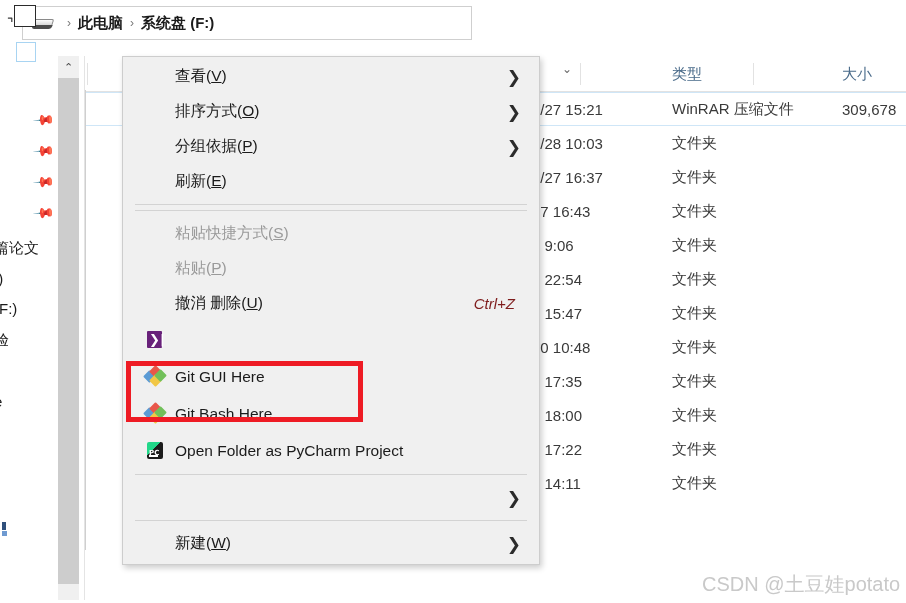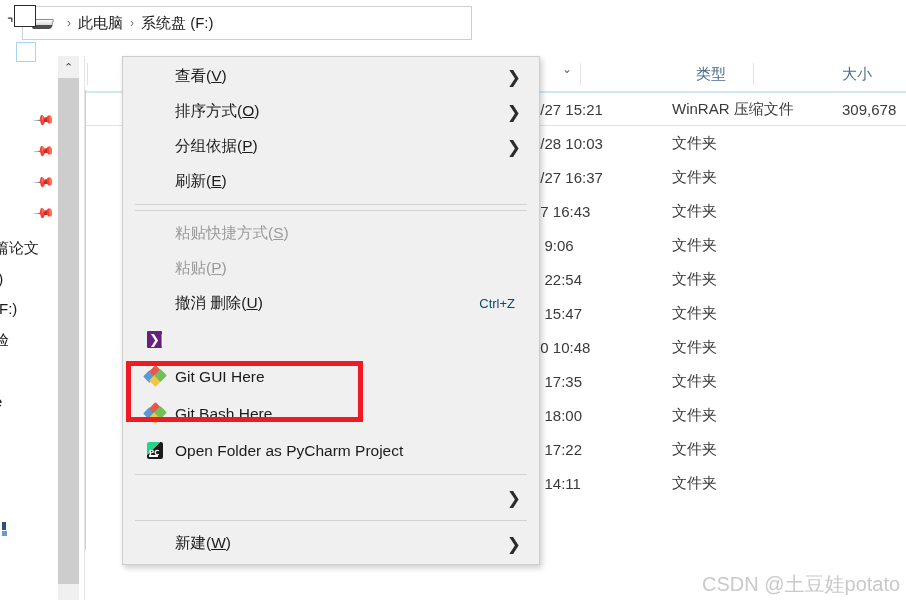--- a/index.html
+++ b/index.html
@@ -26,21 +26,21 @@
   .drive-icon .body {
     position: absolute; left: 2px; top: 4px; width: 20px; height: 8px;
     background: linear-gradient(#fdfdfd, #d2d2d2);
     border: 1px solid #8a8a8a; border-radius: 2px;
     transform: skewX(-18deg);
   }
   .drive-icon .shadow {
     position: absolute; left: 1px; top: 10px; width: 20px; height: 4px;
     background: #4d4d4d; border-radius: 0 0 3px 3px; transform: skewX(-18deg);
   }
-  .crumb { font-size: 15px; color: #1b1b1b; white-space: nowrap; }
+  .crumb { font-size: 15px; color: #1b1b1b; white-space: nowrap; font-weight: bold; }
   .crumb-sep { font-size: 12px; color: #7a7a7a; margin: 0 7px 0 7px; }
 
   
   .nav-scroll {
     position: absolute; left: 58px; top: 56px; width: 21px; height: 544px;
     background: #f0f0f0;
   }
   .nav-scroll .thumb {
     position: absolute; left: 0; top: 22px; width: 21px; height: 506px;
     background: #cdcdcd;
@@ -107,21 +107,21 @@
     box-shadow: 2px 3px 6px rgba(0,0,0,0.20);
     padding: 2px 0 3px 0;
   }
   .mi {
     position: relative; height: 35px; display: flex; align-items: center;
     padding-left: 52px; font-size: 15.5px; color: #1b1b1b; white-space: nowrap;
   }
   .mi.dim { color: #9a9a9a; }
   .mi.tall { height: 37px; }
   .mi .accel {
-    position: absolute; right: 24px; font-size: 13px; color: #0c4a6e;
+    position: absolute; right: 24px; font-size: 15px; color: #7f1d1d; font-style: italic;
   }
   .mi .submenu-chev {
     position: absolute; right: 18px; font-size: 17px; color: #2b2b2b;
     font-family: "DejaVu Sans", sans-serif;
   }
   .mi u { text-decoration: underline; }
   .mi-sep { height: 1px; background: #d3d3d3; margin: 5px 12px 5px 12px; }
   .mi .ico { position: absolute; left: 22px; width: 20px; height: 20px; }
 
   
@@ -208,21 +208,21 @@
     <div class="thumb"></div>
   </div>
   <div class="nav-divider"></div>
 
   <div class="list-pane">
     <div class="col-head">
       <div class="sep" style="left:2px;"></div>
       <div class="sep" style="left:495px;"></div>
       <div class="sep" style="left:668px;"></div>
       <div class="sort-chev" style="left:477px;">⌄</div>
-      <div class="col-label" style="left:587px;margin-left:24px;">类型</div>
+      <div class="col-label" style="left:587px;">类型</div>
       <div class="col-label" style="left:757px;">大小</div>
     </div>
     <div class="rows">
         <div class="row selected">
           <span class="cell-date">0/27 15:21</span>
           <span class="cell-type">WinRAR 压缩文件</span>
           <span class="cell-size">309,678</span>
         </div>
         <div class="row">
           <span class="cell-date">0/28 10:03</span>

